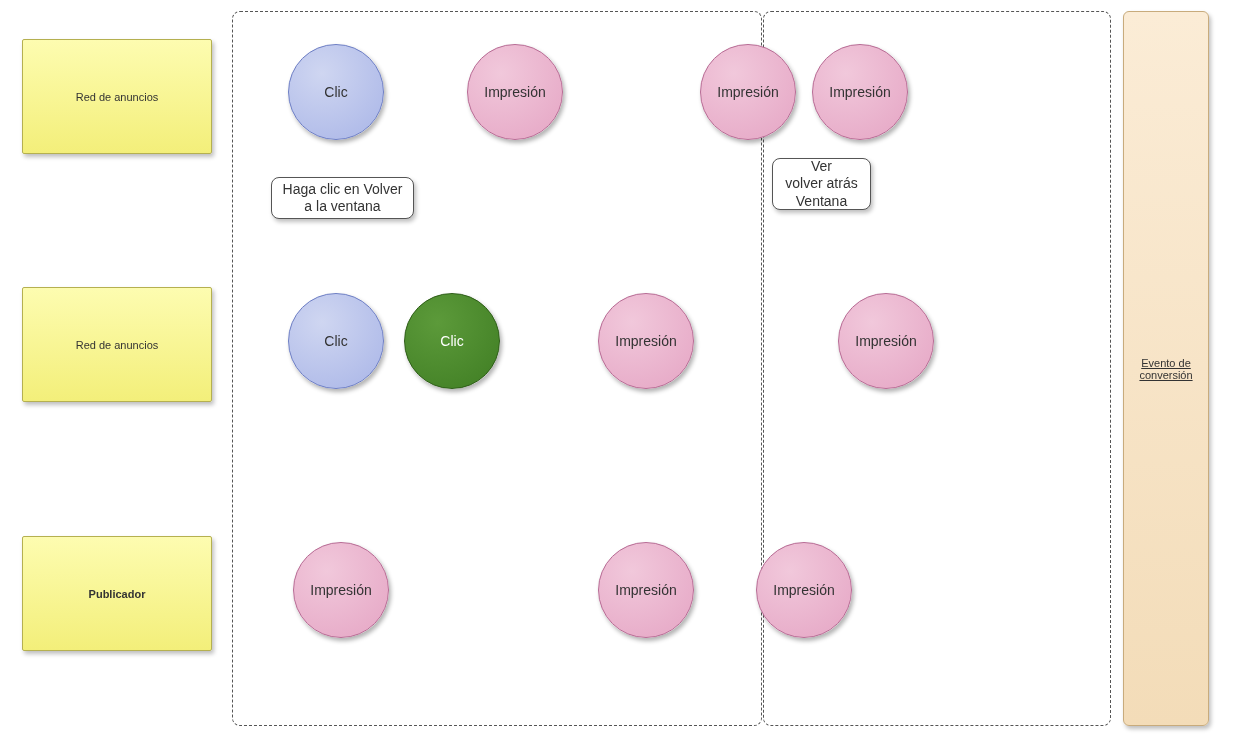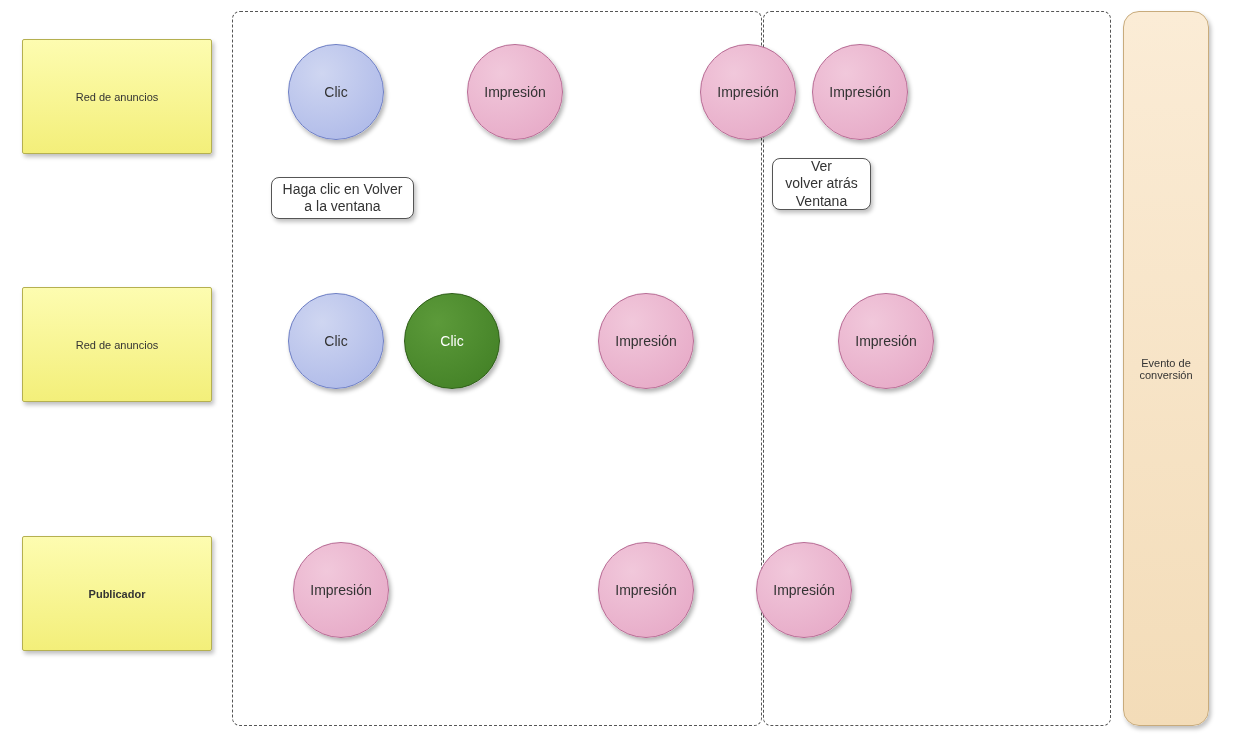--- a/index.html
+++ b/index.html
@@ -64,28 +64,29 @@
     text-align: center;
     box-sizing: border-box;
     padding: 6px 10px;
     font-size: 14px;
     line-height: 1.25;
   }
   .conv-box {
     position: absolute;
     background: linear-gradient(to bottom, #fbecd6 0%, #f3dcb8 100%);
     border: 1px solid #c8ab7c;
-    border-radius: 16px;
+    border-radius: 6px;
     box-shadow: 2px 3px 4px rgba(0,0,0,0.25);
     display: flex;
     align-items: center;
     justify-content: center;
     text-align: center;
     box-sizing: border-box;
     padding: 27px;
+    text-decoration: underline;
   }
 </style>
 </head>
 <body>
 
 <div class="yellow-box" style="left:22px; top:39px;">
   <span>Red de anuncios</span>
 </div>
 <div class="yellow-box" style="left:22px; top:287px;">
   <span>Red de anuncios</span>

